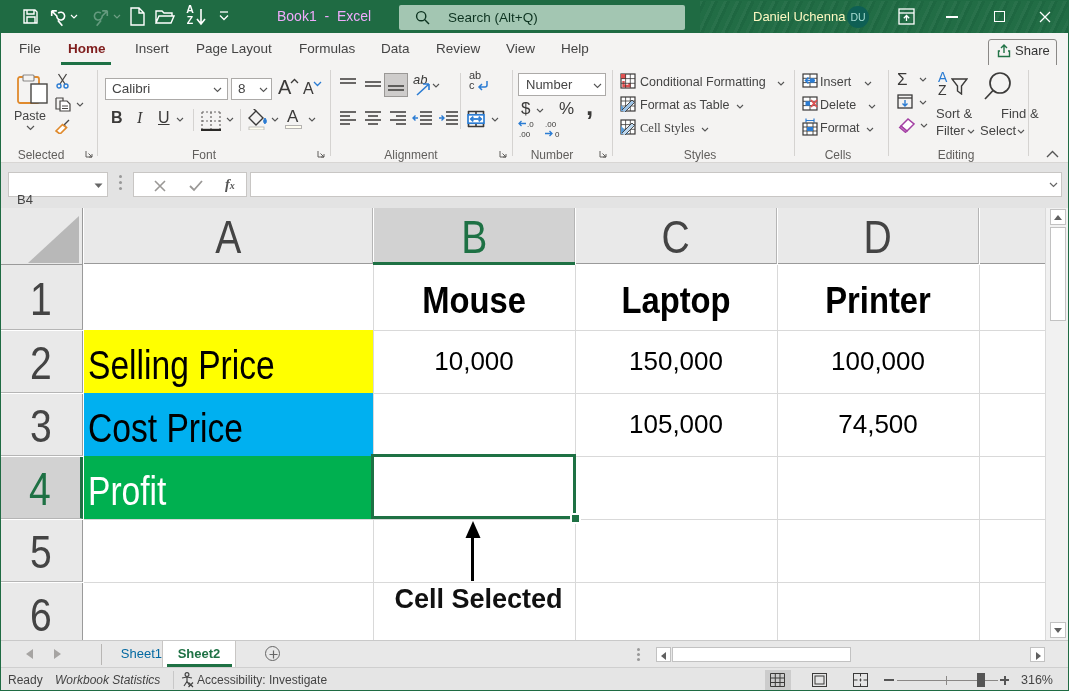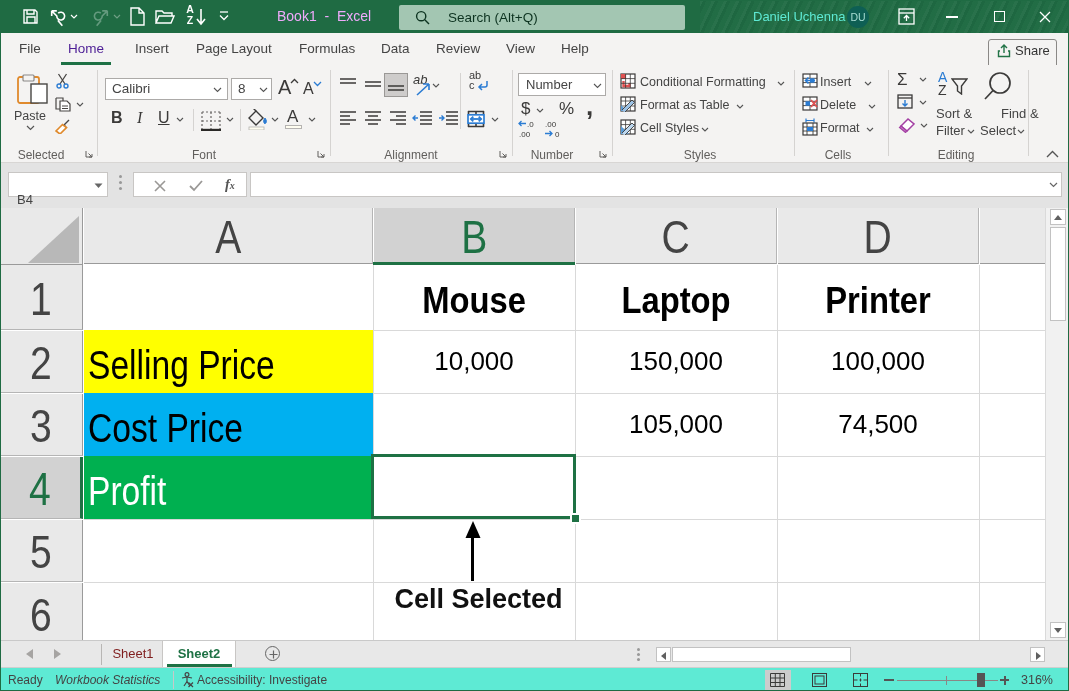--- a/index.html
+++ b/index.html
@@ -7,27 +7,27 @@
   #app { position:relative; width:1069px; height:691px; background:#fff; outline:none; }
   .abs { position:absolute; }
 
   
   #titlebar { position:absolute; left:0; top:0; width:1069px; height:33px; background:#1f6b43; }
   #titlebar svg { position:absolute; }
   #booktitle { position:absolute; left:277px; top:0; height:33px; line-height:33px; color:#f0abfc; font-size:14px; }
   #searchbox { position:absolute; left:399px; top:5px; width:286px; height:25px; background:#a3c6b2; border-radius:2px; color:#0d3320; font-size:13.5px; line-height:25px; }
   #searchbox .mag { position:absolute; left:16px; top:5px; }
   #searchbox .stx { position:absolute; left:49px; }
-  #username { position:absolute; left:753px; top:0; height:20px; line-height:33px; color:#5eead4; font-size:13px; }
+  #username { position:absolute; left:753px; top:0; height:20px; line-height:33px; color:#fef9c3; font-size:13px; }
   #avatar { position:absolute; left:847px; top:6px; width:22px; height:22px; border-radius:50%; background:#0e5f54; color:#a8ddd3; font-size:10.5px; text-align:center; line-height:22px; }
 
   
   #menubar { position:absolute; left:0; top:33px; width:1069px; height:32px; background:#f4f3f2; }
   .mtab { position:absolute; top:0; height:32px; line-height:32px; font-size:13.5px; color:#444; }
-  #hometab { color:#4c1d95; font-weight:normal; }
+  #hometab { color:#7f1d1d; font-weight:bold; }
   #homeline { position:absolute; left:61px; top:29px; width:50px; height:3px; background:#1e7145; }
   #sharebtn { position:absolute; left:988px; top:6px; width:69px; height:34px; border:1px solid #8a8886; border-radius:3px; font-size:13px; color:#333; line-height:21px; }
 
   
   #ribbon { position:absolute; left:0; top:65px; width:1069px; height:98px; background:#f4f3f2; border-bottom:1px solid #d8d6d4; }
   .gsep { position:absolute; top:5px; width:1px; height:86px; background:#d5d3d1; }
   .glabel { position:absolute; top:83px; font-size:12px; color:#605e5c; text-align:center; }
   .rtext { font-size:12.5px; color:#444; }
   .combo { position:absolute; background:#fff; border:1px solid #acaaa8; color:#444; }
 
@@ -38,21 +38,21 @@
   
   #grid { position:absolute; left:0; top:208px; width:1069px; height:432px; background:#fff; overflow:hidden; }
   .chead { position:absolute; top:0; height:56px; background:#e9e9e9; border-right:1px solid #b5b5b5; border-bottom:1px solid #9a9a9a; color:#444; font-size:46px; text-align:center; line-height:59px; }
   .chead span, .rhead span { display:inline-block; transform:scaleX(0.85); }
   .rhead { position:absolute; left:0; width:83px; background:#e9e9e9; border-right:1px solid #9a9a9a; border-bottom:1px solid #b5b5b5; color:#444; font-size:46px; text-align:center; }
   .num { text-align:center; }
 
   
   #vscroll { position:absolute; left:1045px; top:208px; width:24px; height:432px; background:#f1f1f1; border-left:1px solid #dadada; }
   #tabbar { position:absolute; left:0; top:640px; width:1069px; height:27px; background:#e8e8e8; border-top:1px solid #c9c9c9; }
-  #statusbar { position:absolute; left:0; top:667px; width:1069px; height:24px; background:#5eead4; border-top:1px solid #cfcfcf; font-size:12px; color:#444; }
+  #statusbar { position:absolute; left:0; top:667px; width:1069px; height:24px; background:#e5e5e5; border-top:1px solid #cfcfcf; font-size:12px; color:#444; }
 
   
   #winborder { position:absolute; left:0; top:0; width:1069px; height:691px; border:1px solid #1f6b43; pointer-events:none; }
 </style>
 </head>
 <body>
 <div id="app">
 
   <div id="titlebar">
 
@@ -336,21 +336,21 @@
     <div class="abs rtext" style="left:640px;top:33px;">Format as Table</div>
     <svg class="abs" style="left:736px;top:39px" width="8" height="5" viewBox="0 0 8 5">
         <path d="M1 1 l3 3 l3 -3" fill="none" stroke="#555" stroke-width="1.1"></path>
       </svg>
     <svg class="abs" style="left:620px;top:54px" width="16" height="16" viewBox="0 0 16 16">
       <rect x="1" y="1" width="14" height="14" fill="#fff" stroke="#3b3a39" stroke-width="1.2"></rect>
       <path d="M1 5.6 h14 M1 10.3 h14 M5.6 1 v14 M10.3 1 v14" stroke="#3b3a39" stroke-width="0.8"></path>
       <path d="M1 15 L1 7 L9 15 Z" fill="#5b9bd5"></path>
       <path d="M2 14 L12 4 L14.5 6.5 L4.5 16.5" fill="#bdd7ee" stroke="#3b3a39" stroke-width="0.9"></path>
     </svg>
-    <div class="abs rtext" style="left:640px;top:56px;">Cell Styles</div>
+    <div class="abs rtext" style="left:640px;top:56px;font-family:Liberation Serif, serif;">Cell Styles</div>
     <svg class="abs" style="left:701px;top:62px" width="8" height="5" viewBox="0 0 8 5">
         <path d="M1 1 l3 3 l3 -3" fill="none" stroke="#555" stroke-width="1.1"></path>
       </svg>
     <div class="glabel" style="left:665px;width:70px;">Styles</div>
 
     <svg class="abs" style="left:802px;top:8px" width="16" height="15" viewBox="0 0 16 15">
       <rect x="1" y="1" width="14" height="13" fill="#fff" stroke="#3b3a39" stroke-width="1.2"></rect>
       <path d="M1 5.3 h14 M1 9.6 h14 M8 1 v4 M8 10 v4" stroke="#3b3a39" stroke-width="0.9"></path>
       <rect x="8" y="5.3" width="4.5" height="4.4" fill="#2b7cd3"></rect>
       <path d="M13 7.5 H4 M6.5 4.5 L3.5 7.5 L6.5 10.5" fill="none" stroke="#2b7cd3" stroke-width="1.6"></path>
@@ -522,21 +522,21 @@
     </div>
   </div>
   <div id="tabbar">
     <svg class="abs" style="left:26px;top:8px" width="7" height="10" viewBox="0 0 7 10">
         <polygon points="7,0 7,10 0,5" fill="#a6a4a2"></polygon>
       </svg>
     <svg class="abs" style="left:54px;top:8px" width="7" height="10" viewBox="0 0 7 10">
         <polygon points="0,0 0,10 7,5" fill="#a6a4a2"></polygon>
       </svg>
     <div class="abs" style="left:101px;top:3px;width:1px;height:21px;background:#b8b6b4;"></div>
-    <div class="abs" style="left:104px;top:0;width:58px;height:26px;font-size:13px;color:#7f1d1d;text-align:center;line-height:25px;">Sheet1</div>
+    <div class="abs" style="left:104px;top:0;width:58px;height:26px;font-size:13px;color:#0369a1;text-align:right;line-height:25px;">Sheet1</div>
     <div class="abs" style="left:162px;top:0;width:74px;height:26px;background:#fff;border-left:1px solid #c8c6c4;border-right:1px solid #c8c6c4;font-size:13px;font-weight:bold;color:#1e7144;text-align:center;line-height:25px;">Sheet2</div>
     <div class="abs" style="left:167px;top:23px;width:65px;height:3px;background:#1e7144;"></div>
     <div class="abs" style="left:265px;top:5px;width:15px;height:15px;border:1px solid #666;border-radius:50%;">
       <svg class="abs" style="left:3px;top:3px" width="9" height="9" viewBox="0 0 9 9">
           <path d="M4.5 0.5 v8 M0.5 4.5 h8" stroke="#666" stroke-width="1.2"></path>
         </svg>
     </div>
     <div class="abs" style="left:637px;top:7px;width:3px;height:3px;background:#999;border-radius:50%;box-shadow:0 5px 0 #999, 0 10px 0 #999;"></div>
     <div class="abs" style="left:656px;top:6px;width:15px;height:15px;background:#fff;border:1px solid #c2c2c2;">
       <svg class="abs" style="left:4px;top:4px" width="5" height="8" viewBox="0 0 5 8">

